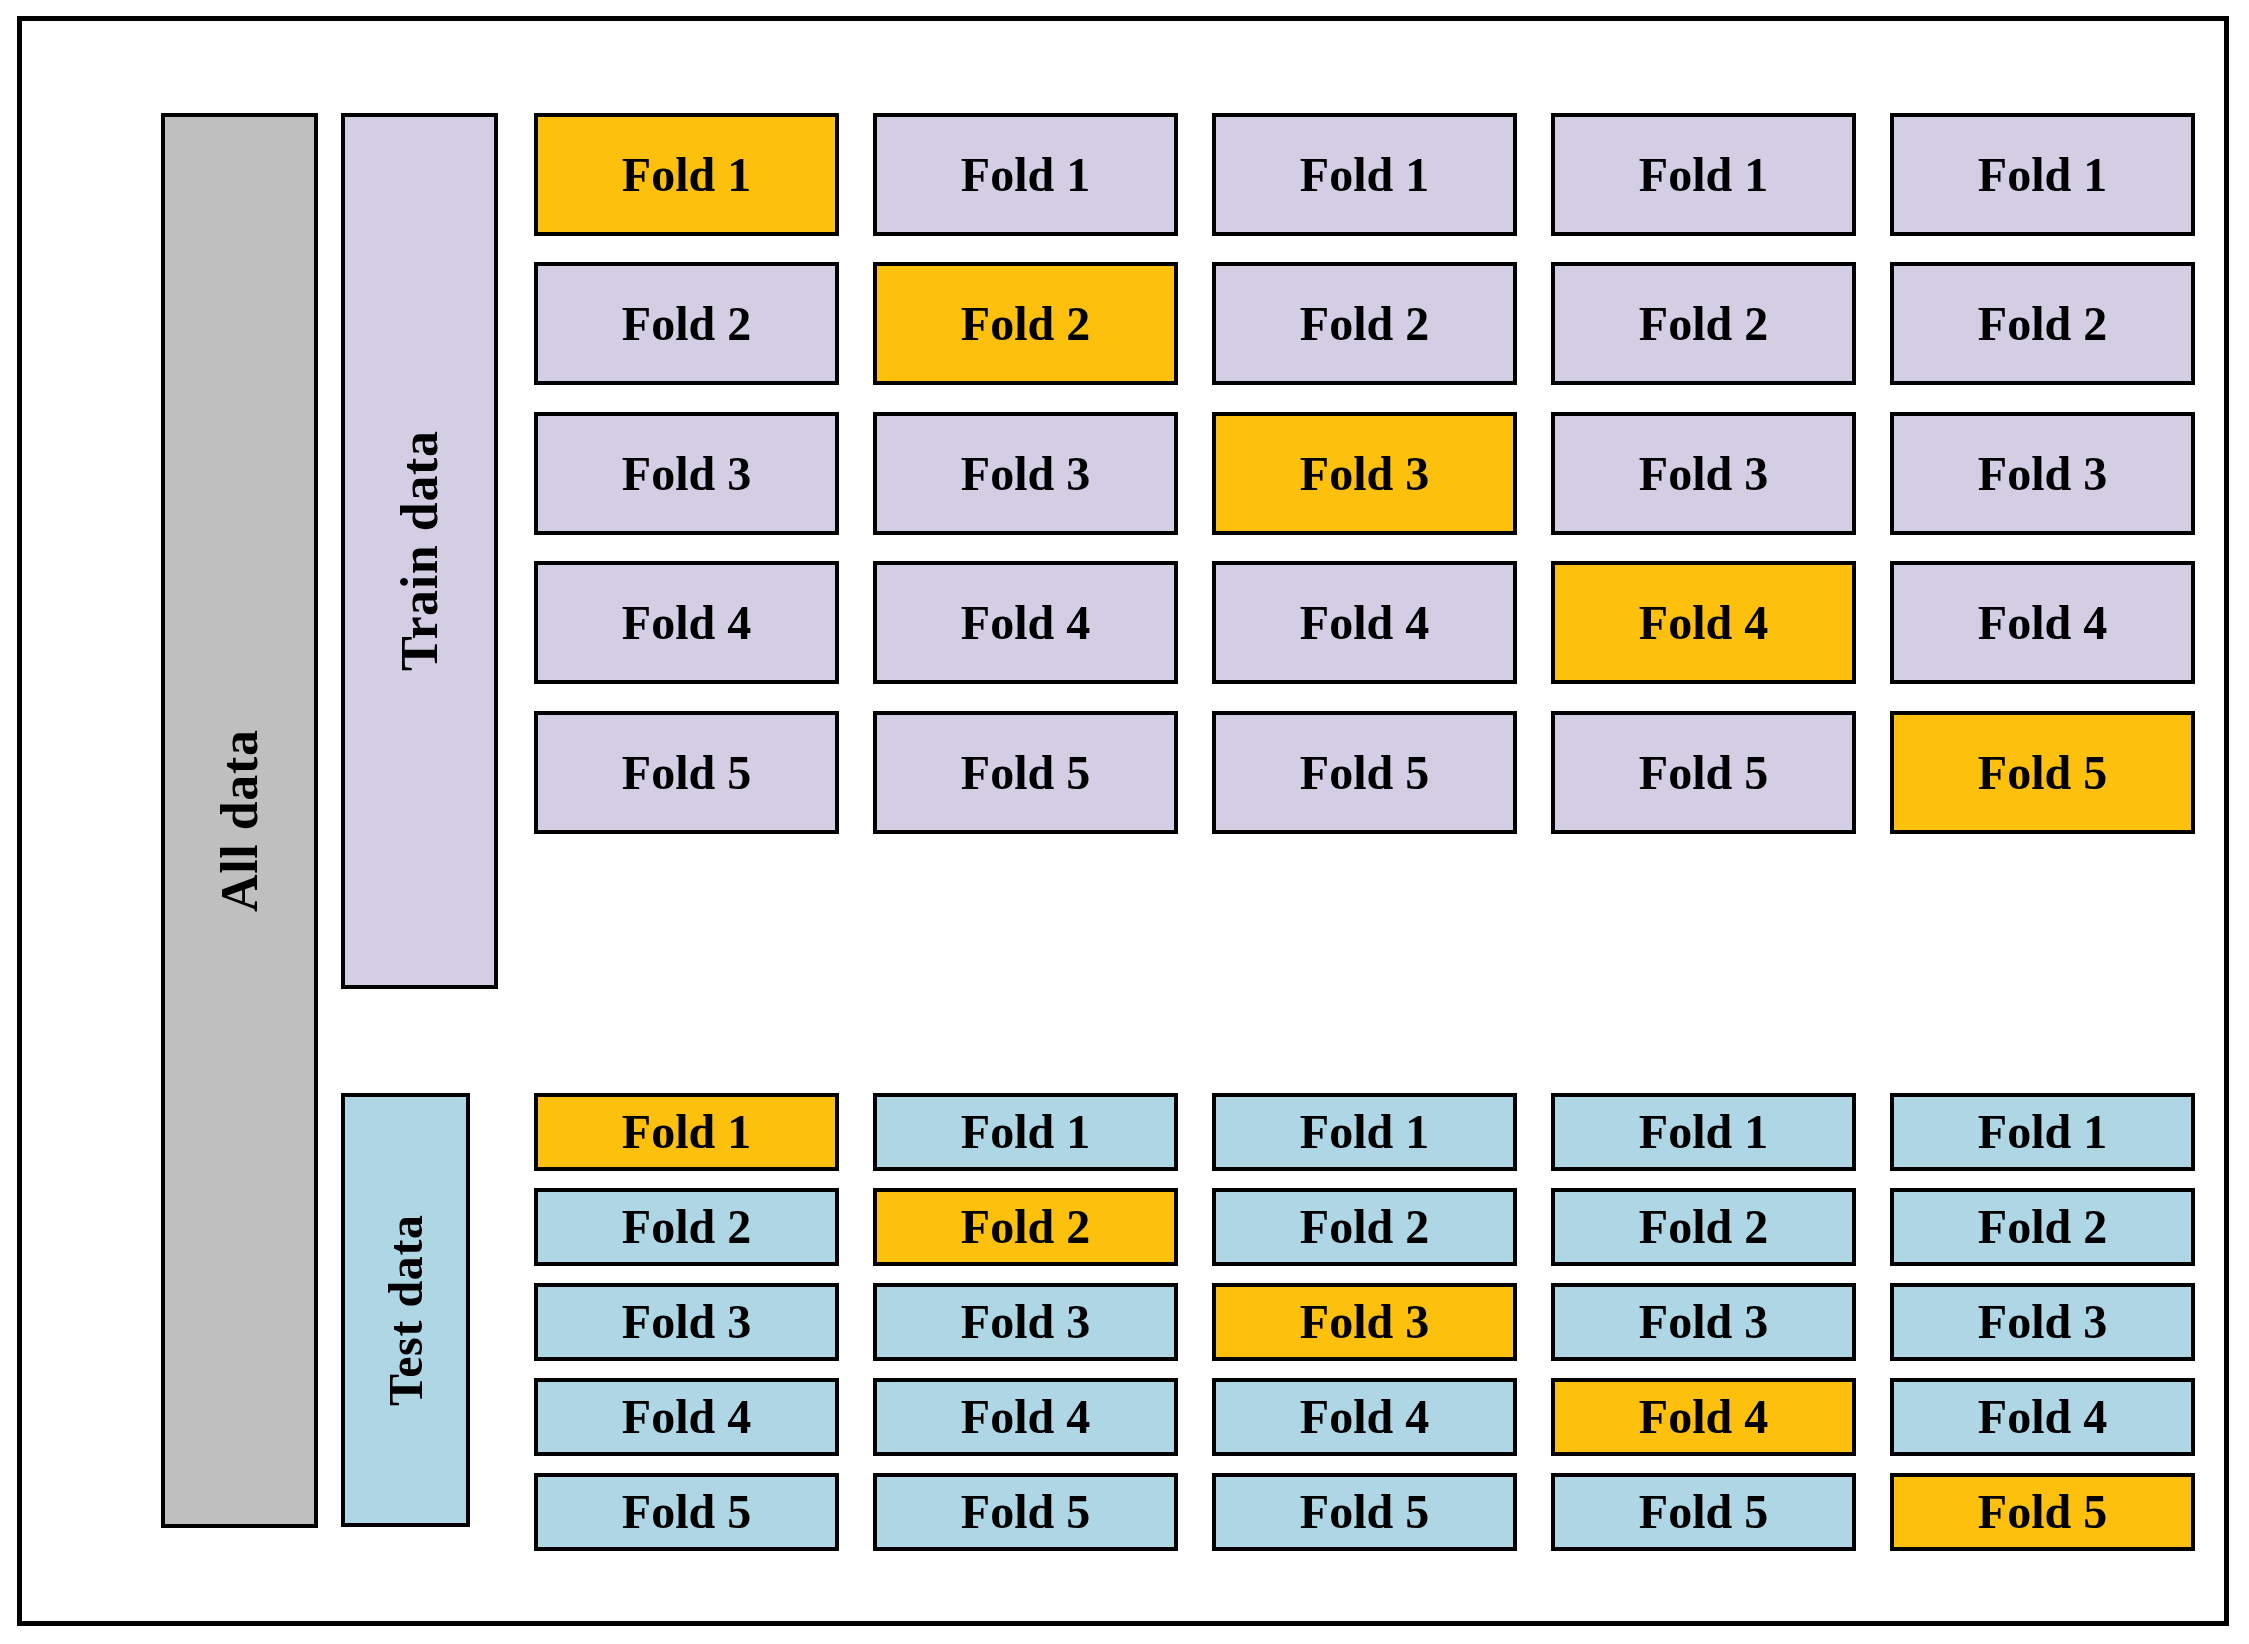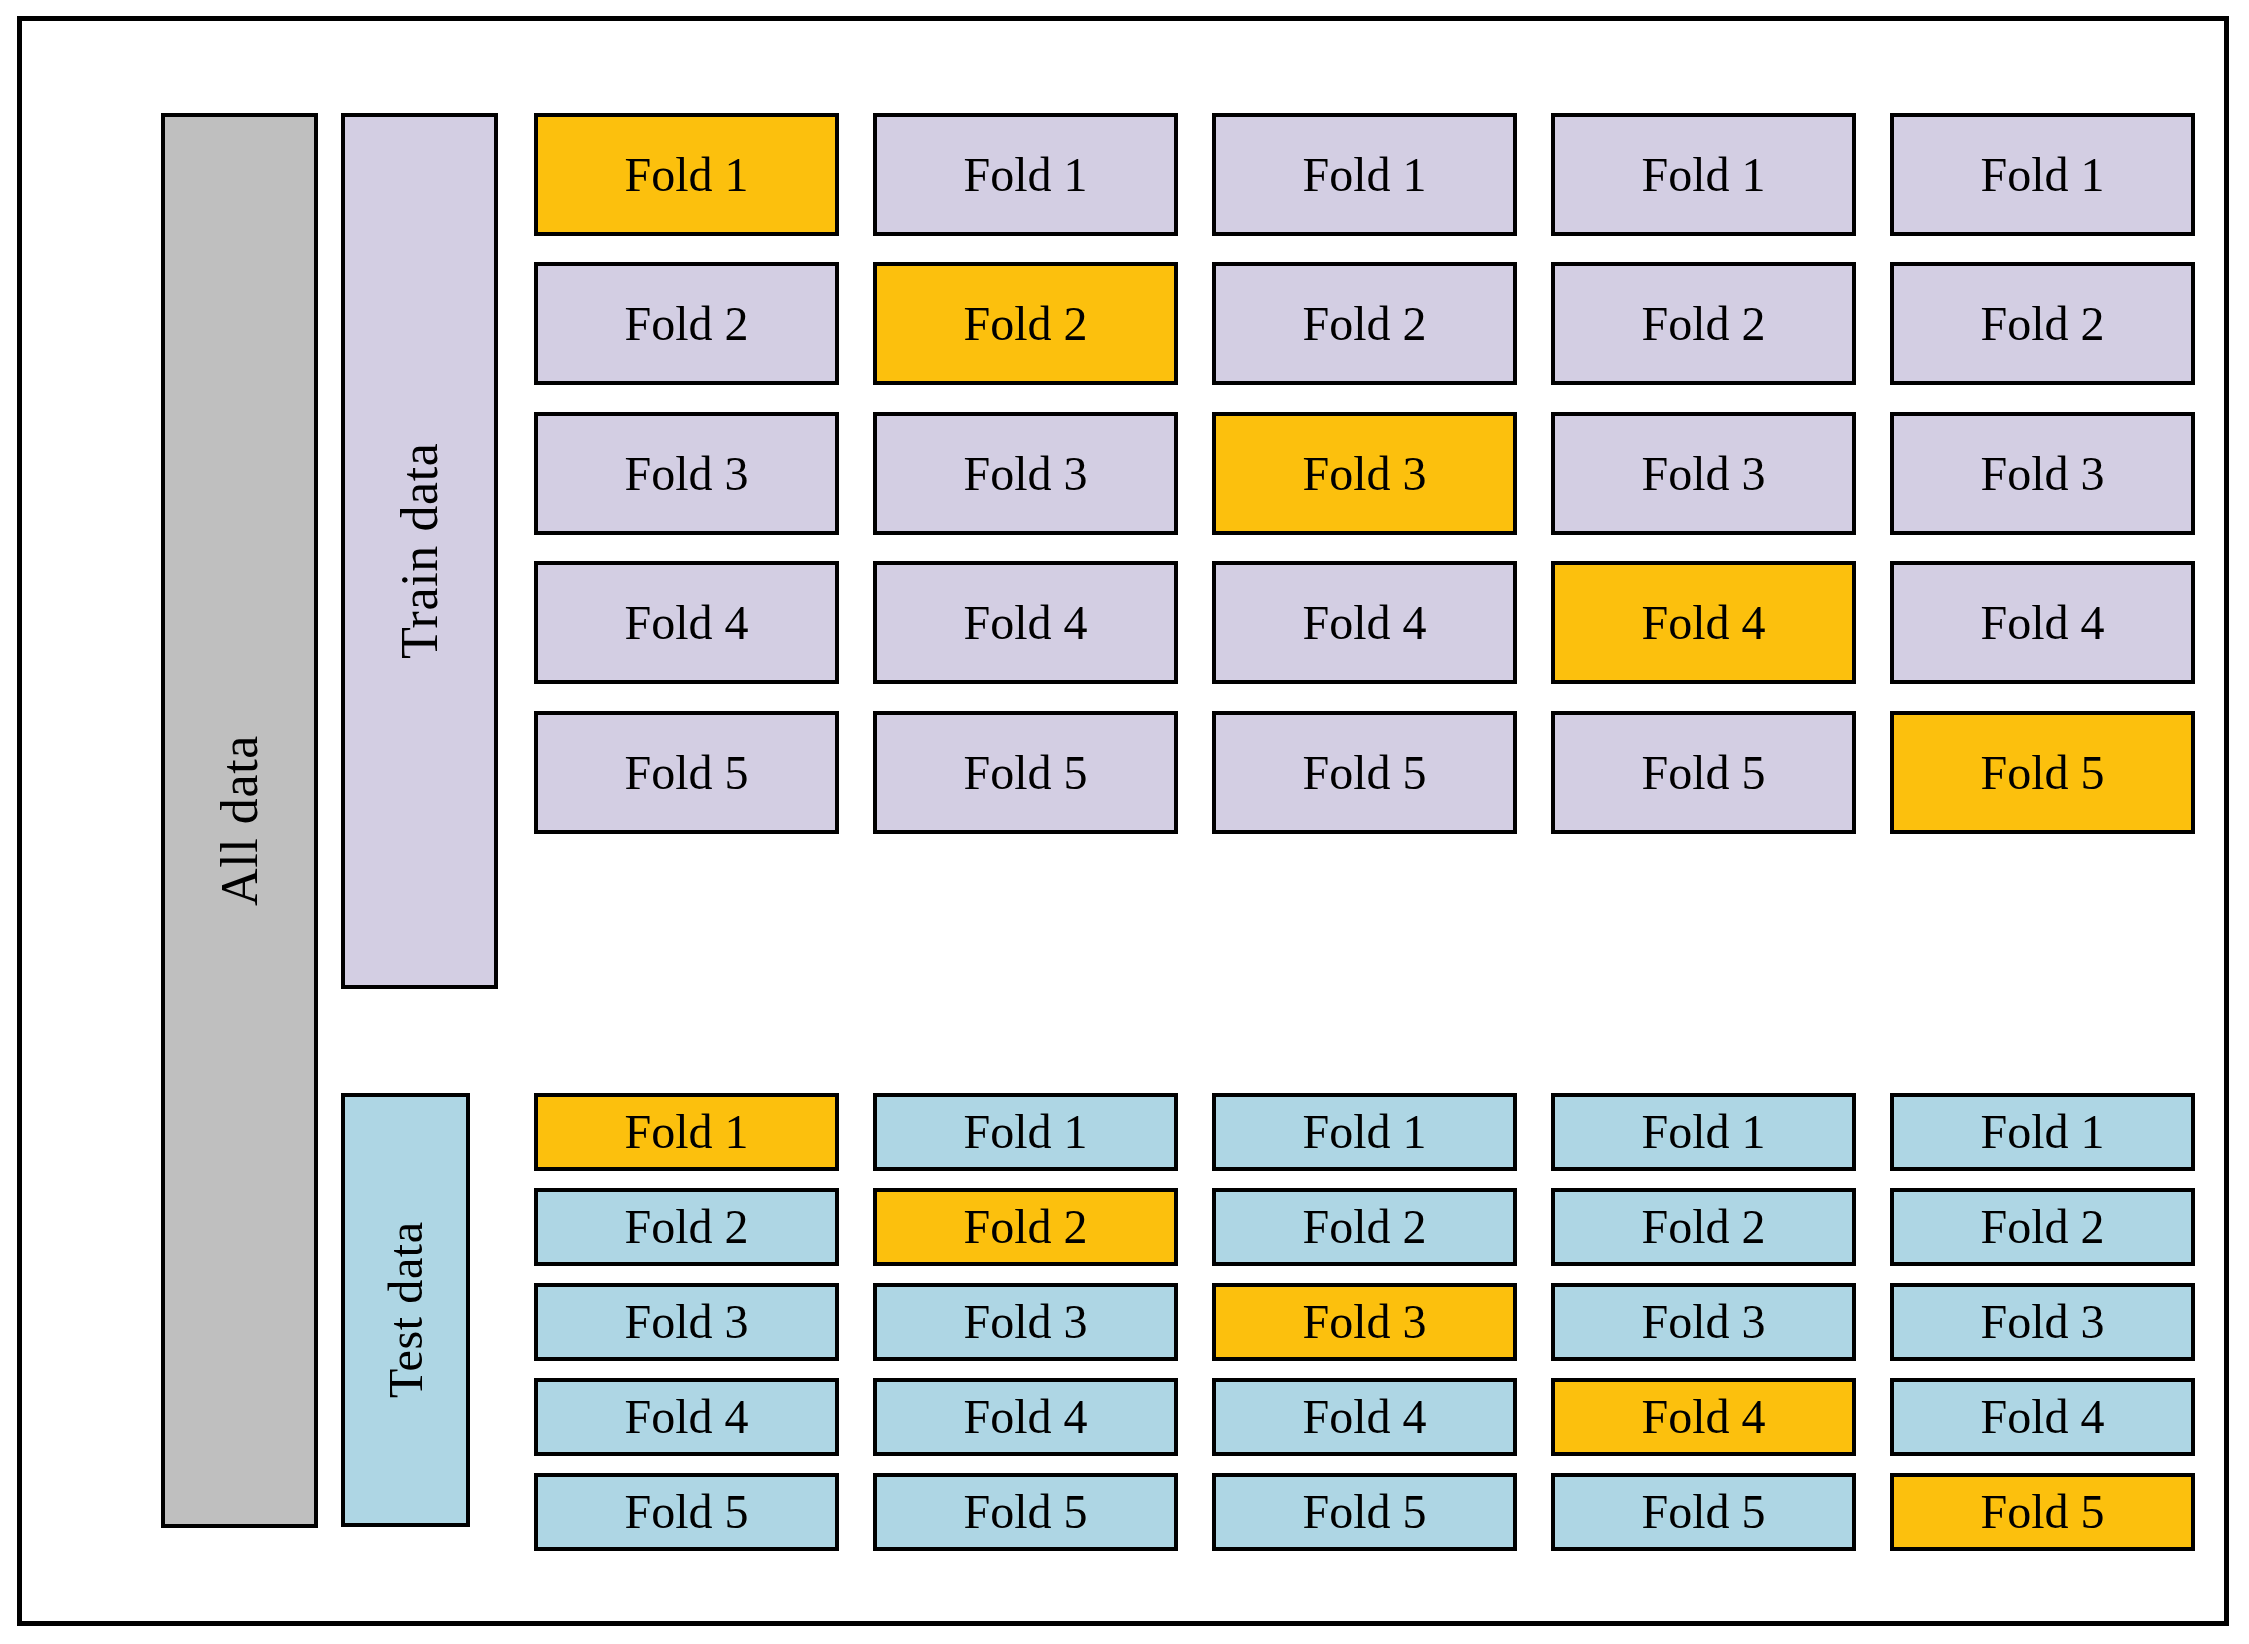--- a/index.html
+++ b/index.html
@@ -32,21 +32,21 @@
   }
 
   
   .box {
     position: absolute;
     box-sizing: border-box;
     border: 4.2px solid #000000;
     display: flex;
     align-items: center;
     justify-content: center;
-    font-weight: normal;
+    font-weight: bold;
     color: #000000;
     line-height: 1;
     white-space: nowrap;
   }
 
   
   .vbar {
     writing-mode: vertical-rl;
     transform: rotate(180deg);
   }

